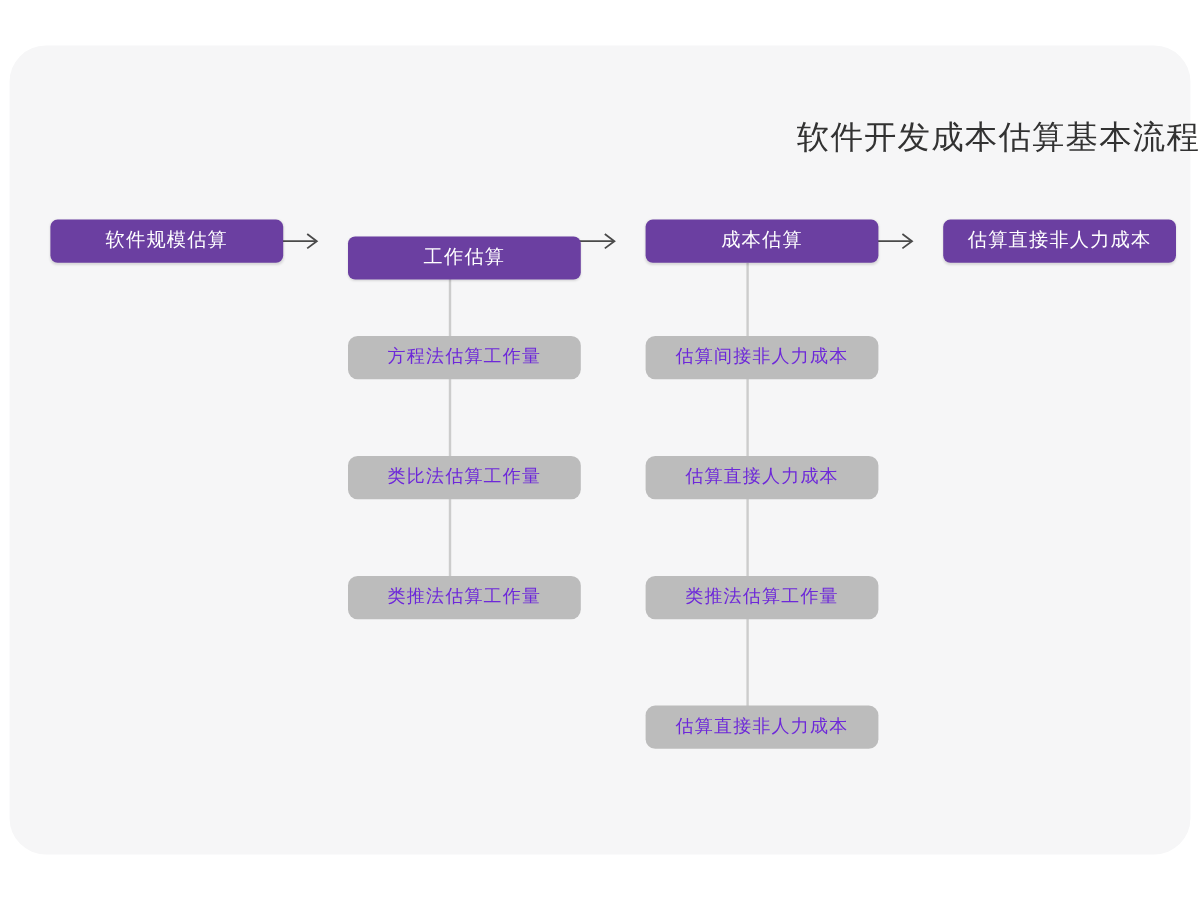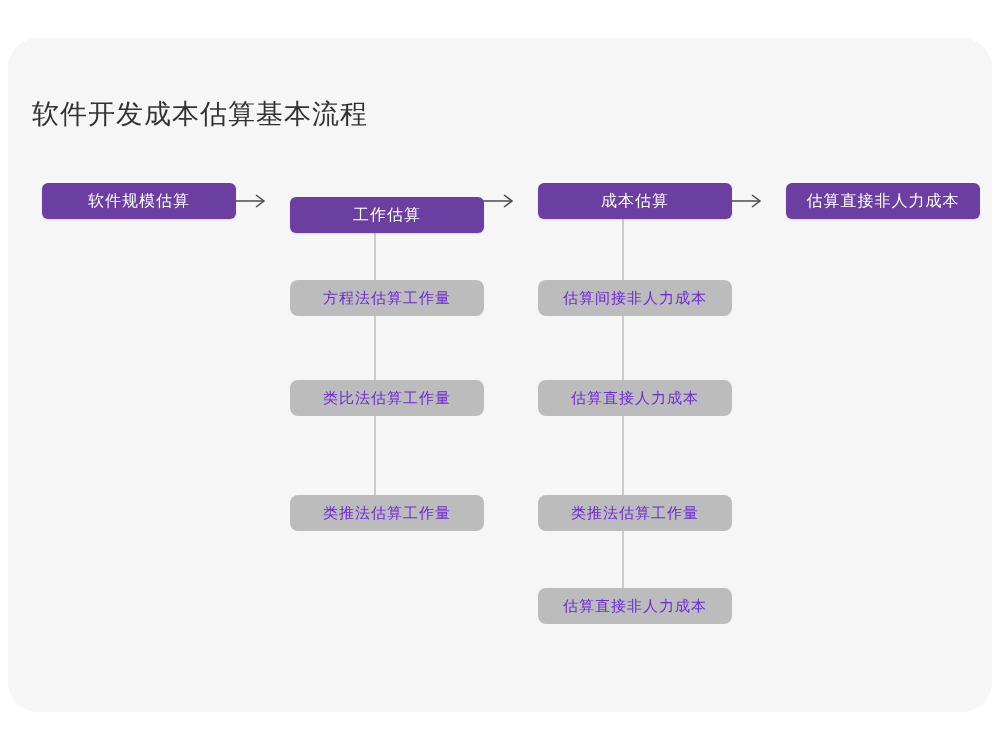--- a/index.html
+++ b/index.html
@@ -9,30 +9,30 @@
     --arrow:#4a4a4a;
     --card_bg:#f6f6f7;
     --title_color:#323232;
   }
   *{margin:0;padding:0;box-sizing:border-box;}
   html,body{width:1000px;height:750px;background:#ffffff;overflow:hidden;
     font-family:"Liberation Sans","DejaVu Sans",sans-serif;}
   .stage{position:relative;width:1000px;height:750px;}
   .card{position:absolute;left:8px;top:38px;width:984px;height:674px;
     background:var(--card_bg);border-radius:30px;}
-  .title{position:absolute;left:0;top:96px;width:100%;text-align:left;
+  .title{position:absolute;left:0;top:96px;width:100%;text-align:right;
     font-size:27px;letter-spacing:1px;color:var(--title_color);padding-left:32px;}
   .node{position:absolute;width:194px;height:36px;line-height:36px;
     text-align:center;color:#ffffff;font-size:16px;letter-spacing:1px;
     border-radius:6px;z-index:2;}
   .node.main{background:var(--primary);top:183px;box-shadow:0 1px 2px rgba(0,0,0,0.12);}
   .node.sub{background:var(--secondary);border-radius:8px;color:#6d28d9;font-size:15px;}
   .m0{left:42px;} .m1{left:290px;margin-top:14px;} .m2{left:538px;} .m3{left:786px;}
   .colA{left:290px;} .colB{left:538px;}
-  .r0{top:280px;} .r1{top:380px;} .r2{top:480px;margin-top:15px;} .r3{top:588px;}
+  .r0{top:280px;} .r1{top:380px;} .r2{top:480px;} .r3{top:588px;}
   .arrow{position:absolute;top:193px;width:40px;height:16px;z-index:1;}
   .a0{left:230px;} .a1{left:478px;} .a2{left:726px;}
   .connector{position:absolute;width:2px;background:var(--connector);z-index:1;}
   .c0{left:374px;top:219px;height:279px;}
   .c1{left:622px;top:219px;height:381px;}
 </style>
 </head>
 <body>
 
 <div class="stage">

